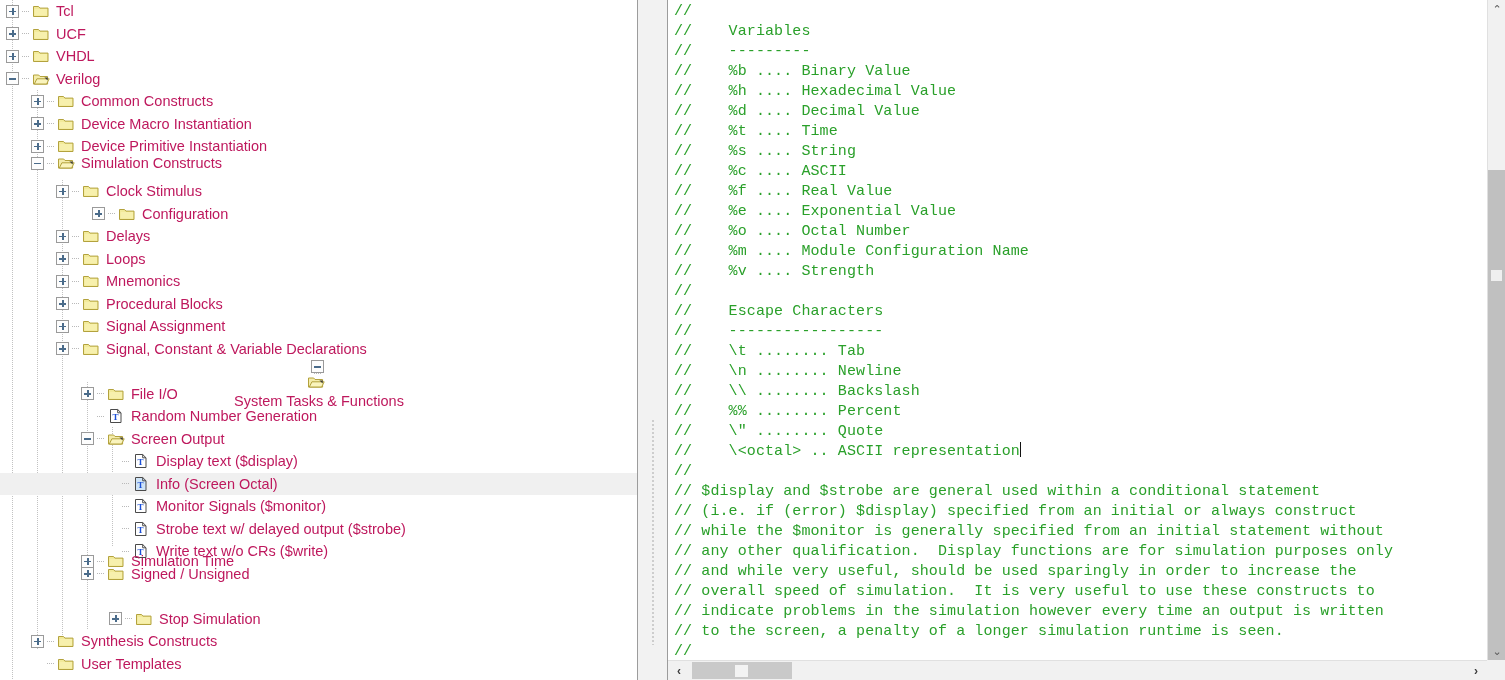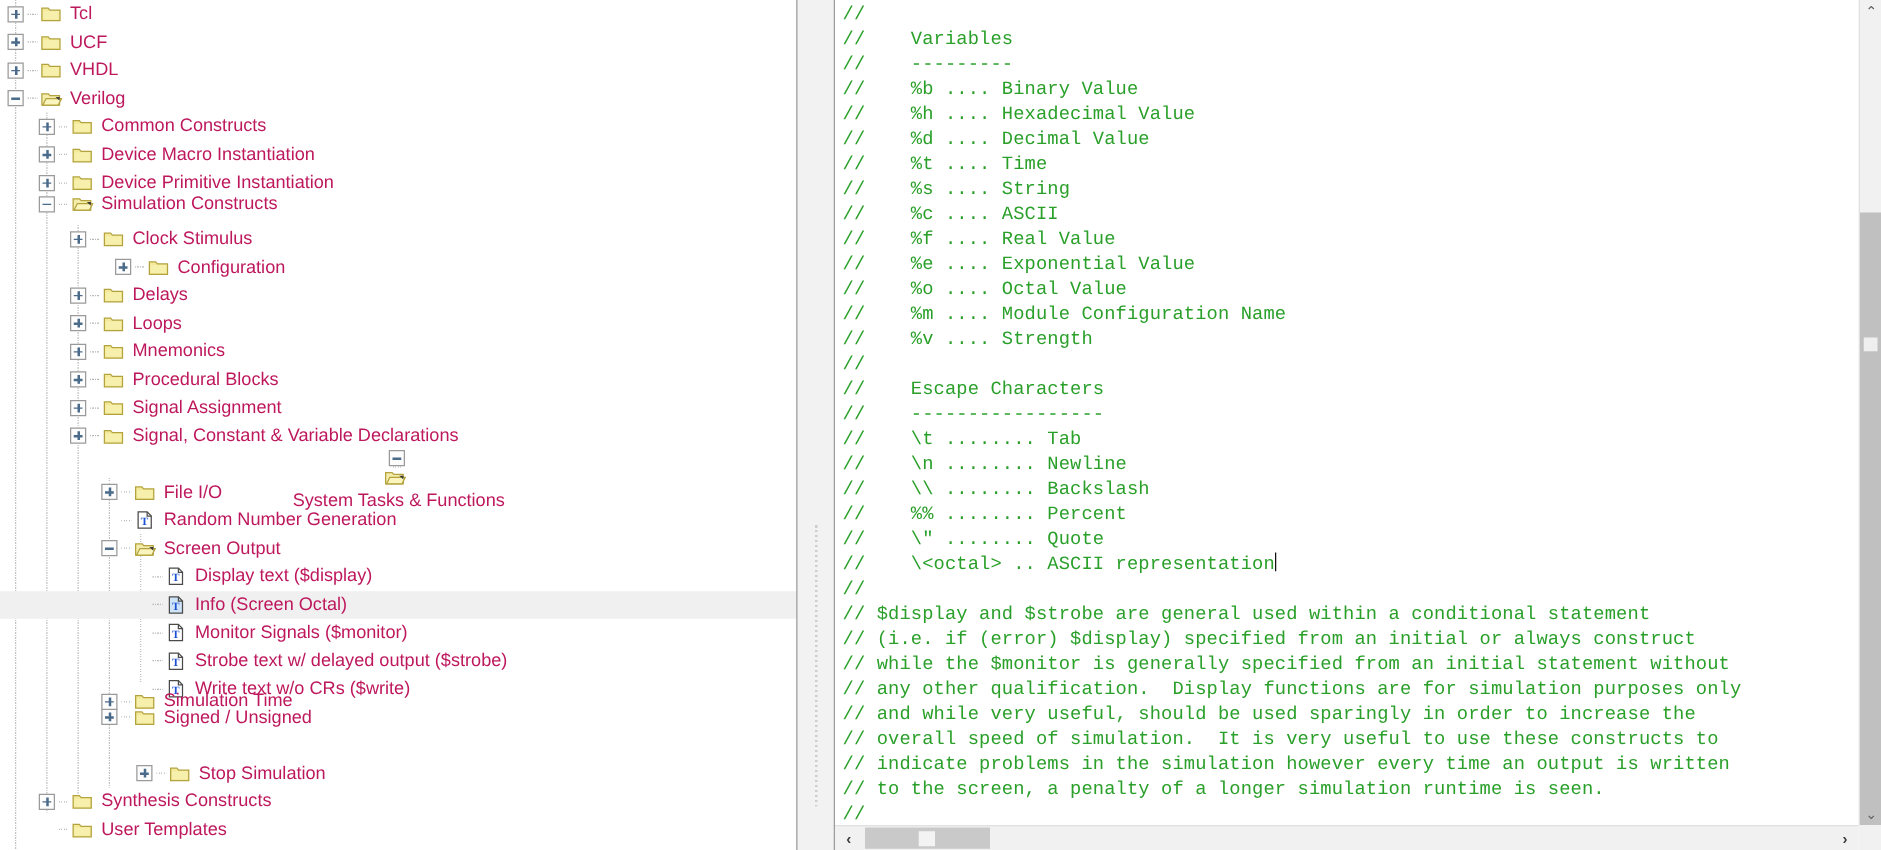--- a/index.html
+++ b/index.html
@@ -551,21 +551,21 @@
         <div class="code-line">//    Variables</div>
         <div class="code-line">//    ---------</div>
         <div class="code-line">//    %b .... Binary Value</div>
         <div class="code-line">//    %h .... Hexadecimal Value</div>
         <div class="code-line">//    %d .... Decimal Value</div>
         <div class="code-line">//    %t .... Time</div>
         <div class="code-line">//    %s .... String</div>
         <div class="code-line">//    %c .... ASCII</div>
         <div class="code-line">//    %f .... Real Value</div>
         <div class="code-line">//    %e .... Exponential Value</div>
-        <div class="code-line">//    %o .... Octal Value</div>
+        <div class="code-line">//    %o .... Octal Number</div>
         <div class="code-line">//    %m .... Module Configuration Name</div>
         <div class="code-line">//    %v .... Strength</div>
         <div class="code-line">//</div>
         <div class="code-line">//    Escape Characters</div>
         <div class="code-line">//    -----------------</div>
         <div class="code-line">//    \t ........ Tab</div>
         <div class="code-line">//    \n ........ Newline</div>
         <div class="code-line">//    \\ ........ Backslash</div>
         <div class="code-line">//    %% ........ Percent</div>
         <div class="code-line">//    \" ........ Quote</div>

